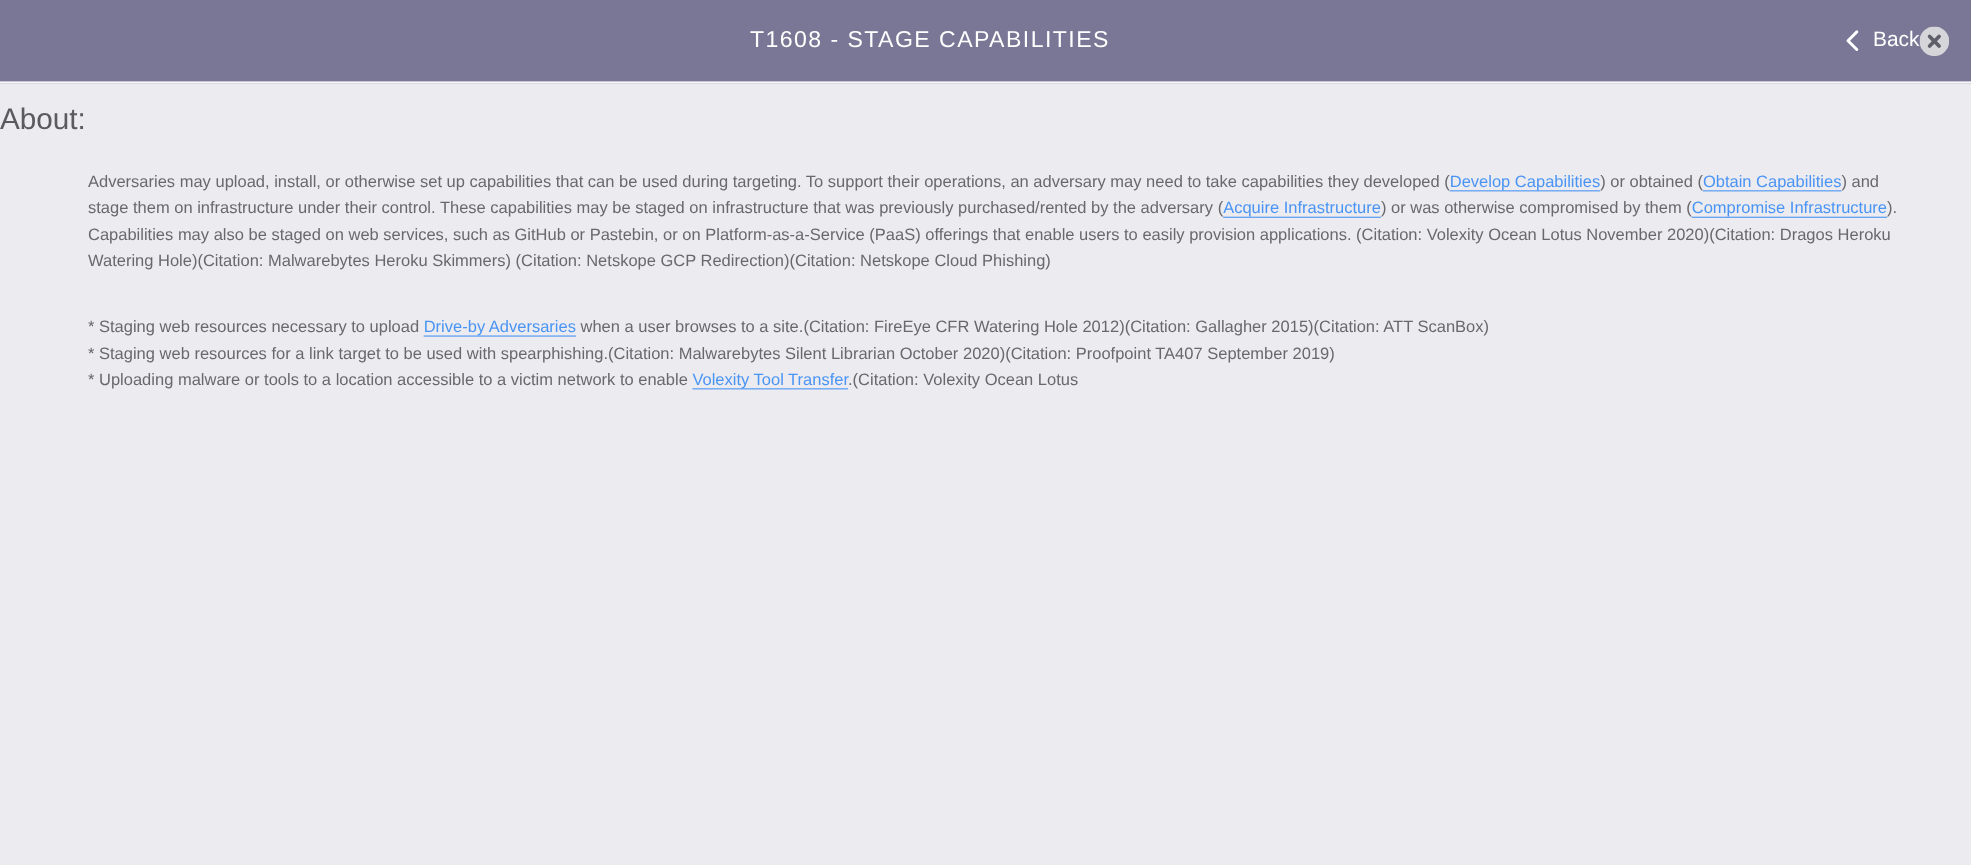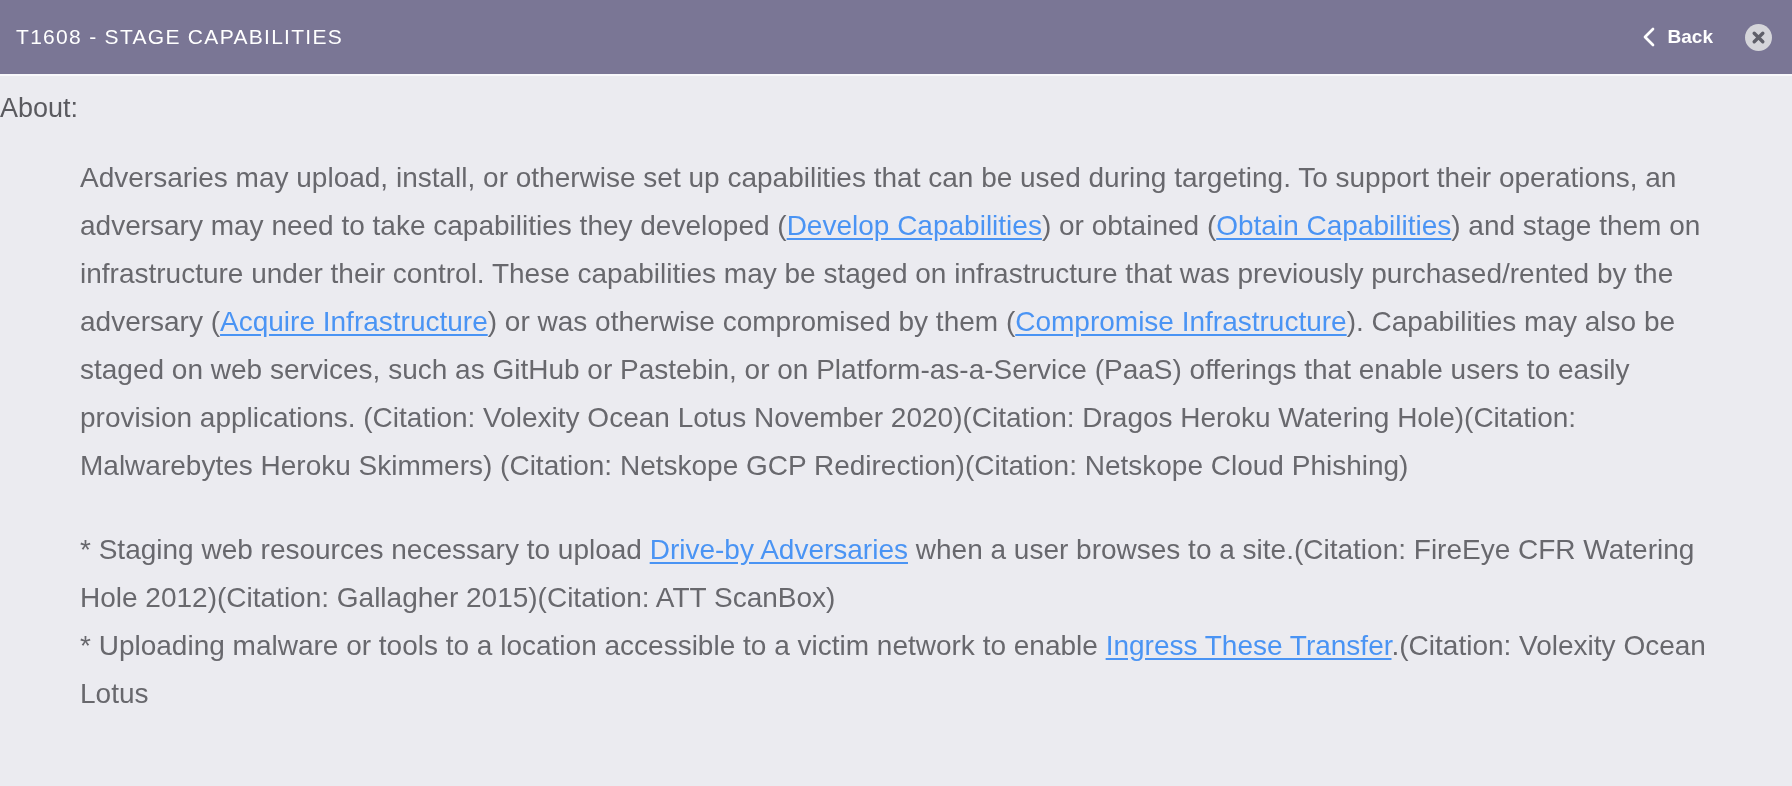--- a/index.html
+++ b/index.html
@@ -16,53 +16,52 @@
     padding:0 20px 0 16px;
     border-bottom:2px solid #f8f8fb;
   }
   .title {
     color:#fff;
     font-size:21px;
     letter-spacing:1.3px;
     font-weight:500;
     flex:1;
     white-space:nowrap;
+    text-align:center;
   }
   .back-btn {
     display:flex;
     align-items:flex-end;
     gap:11px;
     background:none;
     border:none;
     color:#fff;
     font-size:19px;
     cursor:pointer;
-    margin-right:32px;
     font-family:inherit;
-    font-weight:bold;
   }
   .close-btn {
     background:none;
     border:none;
     cursor:pointer;
     padding:0;
     display:flex;
     align-items:center;
   }
   .about {
     color: var(--heading, #5a5a5f);
     font-size:27px;
     font-weight:400;
     margin:17px 0 0 0;
   }
   .description {
     margin:30px 14px 0 80px;
     max-width:1662px;
-    font-size:28px;
-    line-height:48px;
+    font-size:15px;
+    line-height:24px;
     color: var(--text, #68686d);
   }
   .description p.para   { margin:0 0 36px 0; }
   .description p.bullet { margin:0; }
   a.tlink {
     color: var(--link, #4a94f4);
     text-decoration:underline;
     text-underline-offset:3px;
     cursor:pointer;
   }
@@ -88,14 +87,15 @@
       </svg>
     </span>
   </button>
 </div>
 
 <div class="about">About:</div>
 
 <div class="description">
     <p class="para"><span>Adversaries may upload, install, or otherwise set up capabilities that can be used during targeting. To support their operations, an adversary may need to take capabilities they developed (</span><a href="#" class="tlink">Develop Capabilities</a><span>) or obtained (</span><a href="#" class="tlink">Obtain Capabilities</a><span>) and stage them on infrastructure under their control. These capabilities may be staged on infrastructure that was previously purchased/rented by the adversary (</span><a href="#" class="tlink">Acquire Infrastructure</a><span>) or was otherwise compromised by them (</span><a href="#" class="tlink">Compromise Infrastructure</a><span>). Capabilities may also be staged on web services, such as GitHub or Pastebin, or on Platform-as-a-Service (PaaS) offerings that enable users to easily provision applications. (Citation: Volexity Ocean Lotus November 2020)(Citation: Dragos Heroku Watering Hole)(Citation: Malwarebytes Heroku Skimmers) (Citation: Netskope GCP Redirection)(Citation: Netskope Cloud Phishing)</span></p>
     <p class="bullet"><span>* Staging web resources necessary to upload </span><a href="#" class="tlink">Drive-by Adversaries</a><span> when a user browses to a site.(Citation: FireEye CFR Watering Hole 2012)(Citation: Gallagher 2015)(Citation: ATT ScanBox)</span></p>
-    <p class="bullet"><span>* Uploading malware or tools to a location accessible to a victim network to enable </span><a href="#" class="tlink">Ingress These Transfer</a><span>.(Citation: Volexity Ocean Lotus</span></p>
+    <p class="bullet"><span>* Staging web resources for a link target to be used with spearphishing.(Citation: Malwarebytes Silent Librarian October 2020)(Citation: Proofpoint TA407 September 2019)</span></p>
+    <p class="bullet"><span>* Uploading malware or tools to a location accessible to a victim network to enable </span><a href="#" class="tlink">Volexity Tool Transfer</a><span>.(Citation: Volexity Ocean Lotus</span></p>
   </div>
 
 </body></html>

